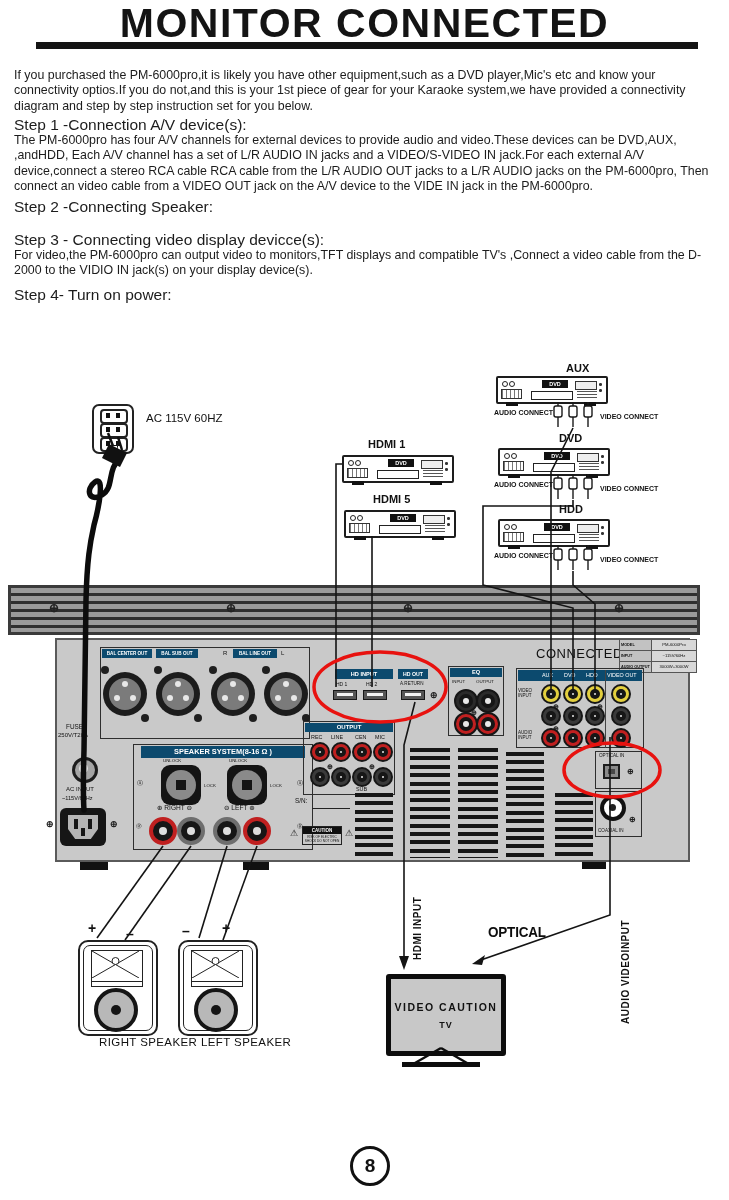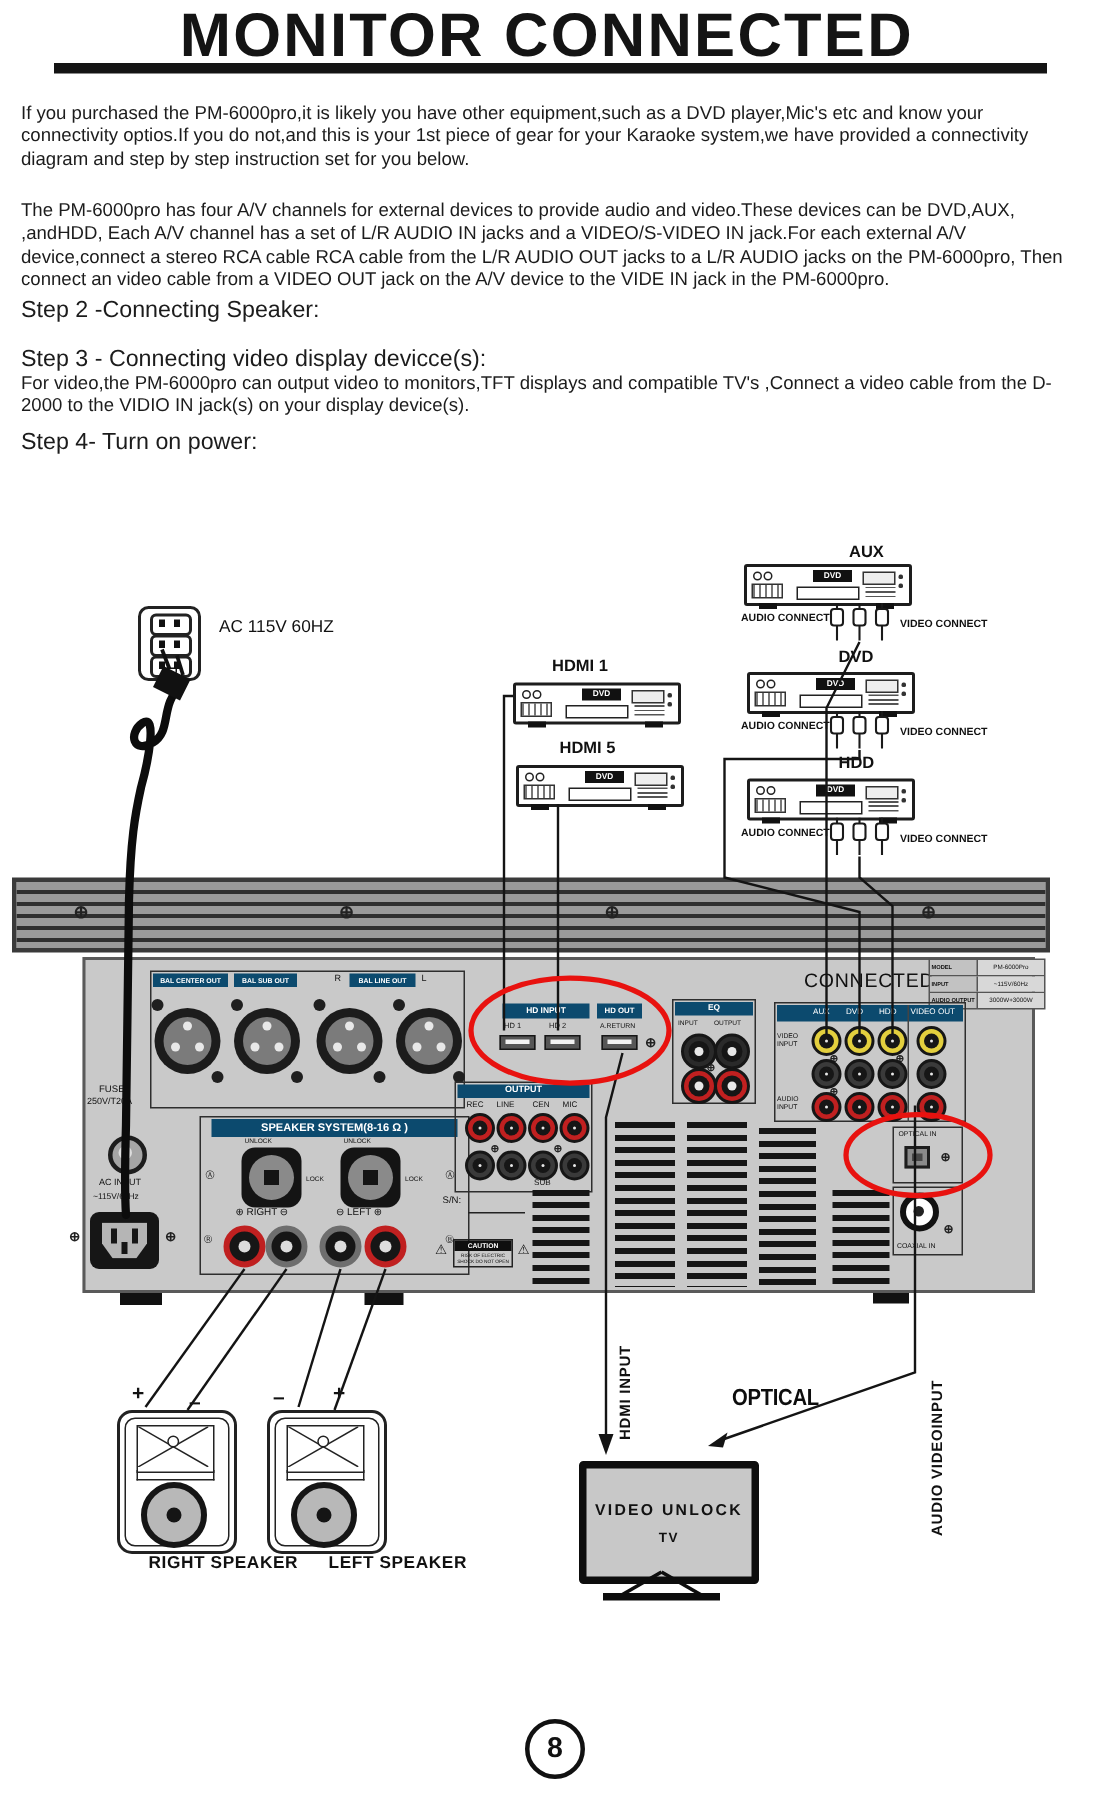--- a/index.html
+++ b/index.html
@@ -65,21 +65,21 @@
                      border:1.5px solid #111;border-radius:0 0 4px 4px;background:#fff;}
   .spk{position:absolute;width:76px;height:92px;border:2.5px solid #222;border-radius:10px;background:#fff;}
   .spk .sh{position:absolute;inset:3px;border:1.5px solid #222;border-radius:7px;}
   .spk .tw{position:absolute;left:11px;top:8px;width:50px;height:30px;border:1.5px solid #222;}
   .spk .band{position:absolute;left:11px;top:38px;width:50px;height:6px;border:1.5px solid #222;border-top:none;}
   .spk .woof{position:absolute;left:14px;top:46px;width:44px;height:44px;border-radius:50%;
              border:4px solid #151515;background:#b8b8b8;box-sizing:border-box;}
   .spk .woof::after{content:"";position:absolute;left:13px;top:13px;width:10px;height:10px;
                     border-radius:50%;background:#151515;}
   .sign{position:absolute;font-size:14px;font-weight:bold;color:#111;}
-  .spk-label{position:absolute;font-size:11.5px;font-weight:bold;letter-spacing:.4px;color:#111;padding-left:43px;}
+  .spk-label{position:absolute;font-size:11.5px;font-weight:normal;letter-spacing:.4px;color:#111;padding-left:43px;}
   .monitor{position:absolute;left:386px;top:974px;width:110px;height:72px;background:#c8c8c8;
            border:5px solid #0d0d0d;border-radius:3px;box-sizing:content-box;
            display:flex;flex-direction:column;align-items:center;justify-content:center;}
   .monitor .m1{font-size:10.5px;font-weight:bold;letter-spacing:1.5px;color:#111;}
   .monitor .m2{font-size:9px;font-weight:bold;letter-spacing:1px;color:#111;margin-top:7px;}
   .vtext{position:absolute;writing-mode:vertical-rl;transform:rotate(180deg);
          font-size:10px;font-weight:bold;color:#111;letter-spacing:.5px;white-space:nowrap;}
   .optical-lbl{position:absolute;font-size:13.5px;font-weight:bold;letter-spacing:-.2px;
                color:#0d0d0d;transform:scaleY(1.15);}
   .spec{position:absolute;left:619px;top:639px;width:78px;border:1px solid #555;box-sizing:border-box;}
@@ -111,20 +111,21 @@
 </style>
 </head>
 <body>
 
 <div class="page">
 
   <div class="title">MONITOR CONNECTED</div>
   <div class="rule"></div>
 
   <div class="body-text" style="left:14px;top:68px;width:708px;">If you purchased the PM-6000pro,it is likely you have other equipment,such as a DVD player,Mic's etc and know your connectivity optios.If you do not,and this is your 1st piece of gear for your Karaoke system,we have provided a connectivity diagram and step by step instruction set for you below.</div>
+  <div class="step-head" style="left:14px;top:116px;">Step 1 -Connection A/V device(s):</div>
   <div class="body-text" style="left:14px;top:133px;width:712px;">The PM-6000pro has four A/V channels for external devices to provide audio and video.These devices can be DVD,AUX, ,andHDD, Each A/V channel has a set of L/R AUDIO IN jacks and a VIDEO/S-VIDEO IN jack.For each external A/V device,connect a stereo RCA cable RCA cable from the L/R AUDIO OUT jacks to a L/R AUDIO jacks on the PM-6000pro, Then connect an video cable from a VIDEO OUT jack on the A/V device to the VIDE IN jack in the PM-6000pro.</div>
   <div class="step-head" style="left:14px;top:198px;">Step 2 -Connecting Speaker:</div>
   <div class="step-head" style="left:14px;top:231px;">Step 3 - Connecting video display devicce(s):</div>
   <div class="body-text" style="left:14px;top:248px;width:708px;">For video,the PM-6000pro can output video to monitors,TFT displays and compatible TV's ,Connect a video cable from the D-2000 to the VIDIO IN jack(s) on your display device(s).</div>
   <div class="step-head" style="left:14px;top:286px;">Step 4- Turn on power:</div>
 
   <div class="outlet">
     <div class="recp" style="top:3px">
         <i class="s1"></i>
         <i class="s2"></i>
@@ -462,27 +463,27 @@
   <div class="spk" style="left:178px;top:940px;">
     <div class="sh"></div>
     <div class="tw"><svg width="47" height="27">
           <line x1="0" y1="0" x2="47" y2="27" stroke="#222" stroke-width="1"></line>
           <line x1="47" y1="0" x2="0" y2="27" stroke="#222" stroke-width="1"></line>
           <circle cx="23.5" cy="10" r="3.5" fill="#fff" stroke="#222" stroke-width="1"></circle>
         </svg></div>
     <div class="band"></div>
     <div class="woof"></div>
   </div>
-  <div class="spk-label" style="left:176px;top:1036px;">LEFT SPEAKER</div>
+  <div class="spk-label" style="left:158px;top:1036px;">LEFT SPEAKER</div>
 
   <div class="vtext" style="left:412px;top:886px;height:74px;">HDMI INPUT</div>
   <div class="optical-lbl" style="left:488px;top:924px;">OPTICAL</div>
   <div class="vtext" style="left:620px;top:884px;height:140px;">AUDIO VIDEOINPUT</div>
   <div class="monitor">
-    <div class="m1">VIDEO UNLOCK</div>
+    <div class="m1">VIDEO CAUTION</div>
     <div class="m2">TV</div>
   </div>
 
   <svg class="overlay" width="729" height="1200" viewBox="0 0 729 1200">
     <g stroke="#141414" stroke-width="1.6" fill="none">
       <path d="M342,464 H336 V687"></path>
       <path d="M372,536 V687"></path>
       <path d="M415,702 L404,745 V958"></path>
       <path d="M573,428 L551,472 V690"></path>
       <path d="M573,500 V506 H483 V585 L573,608 V690"></path>

